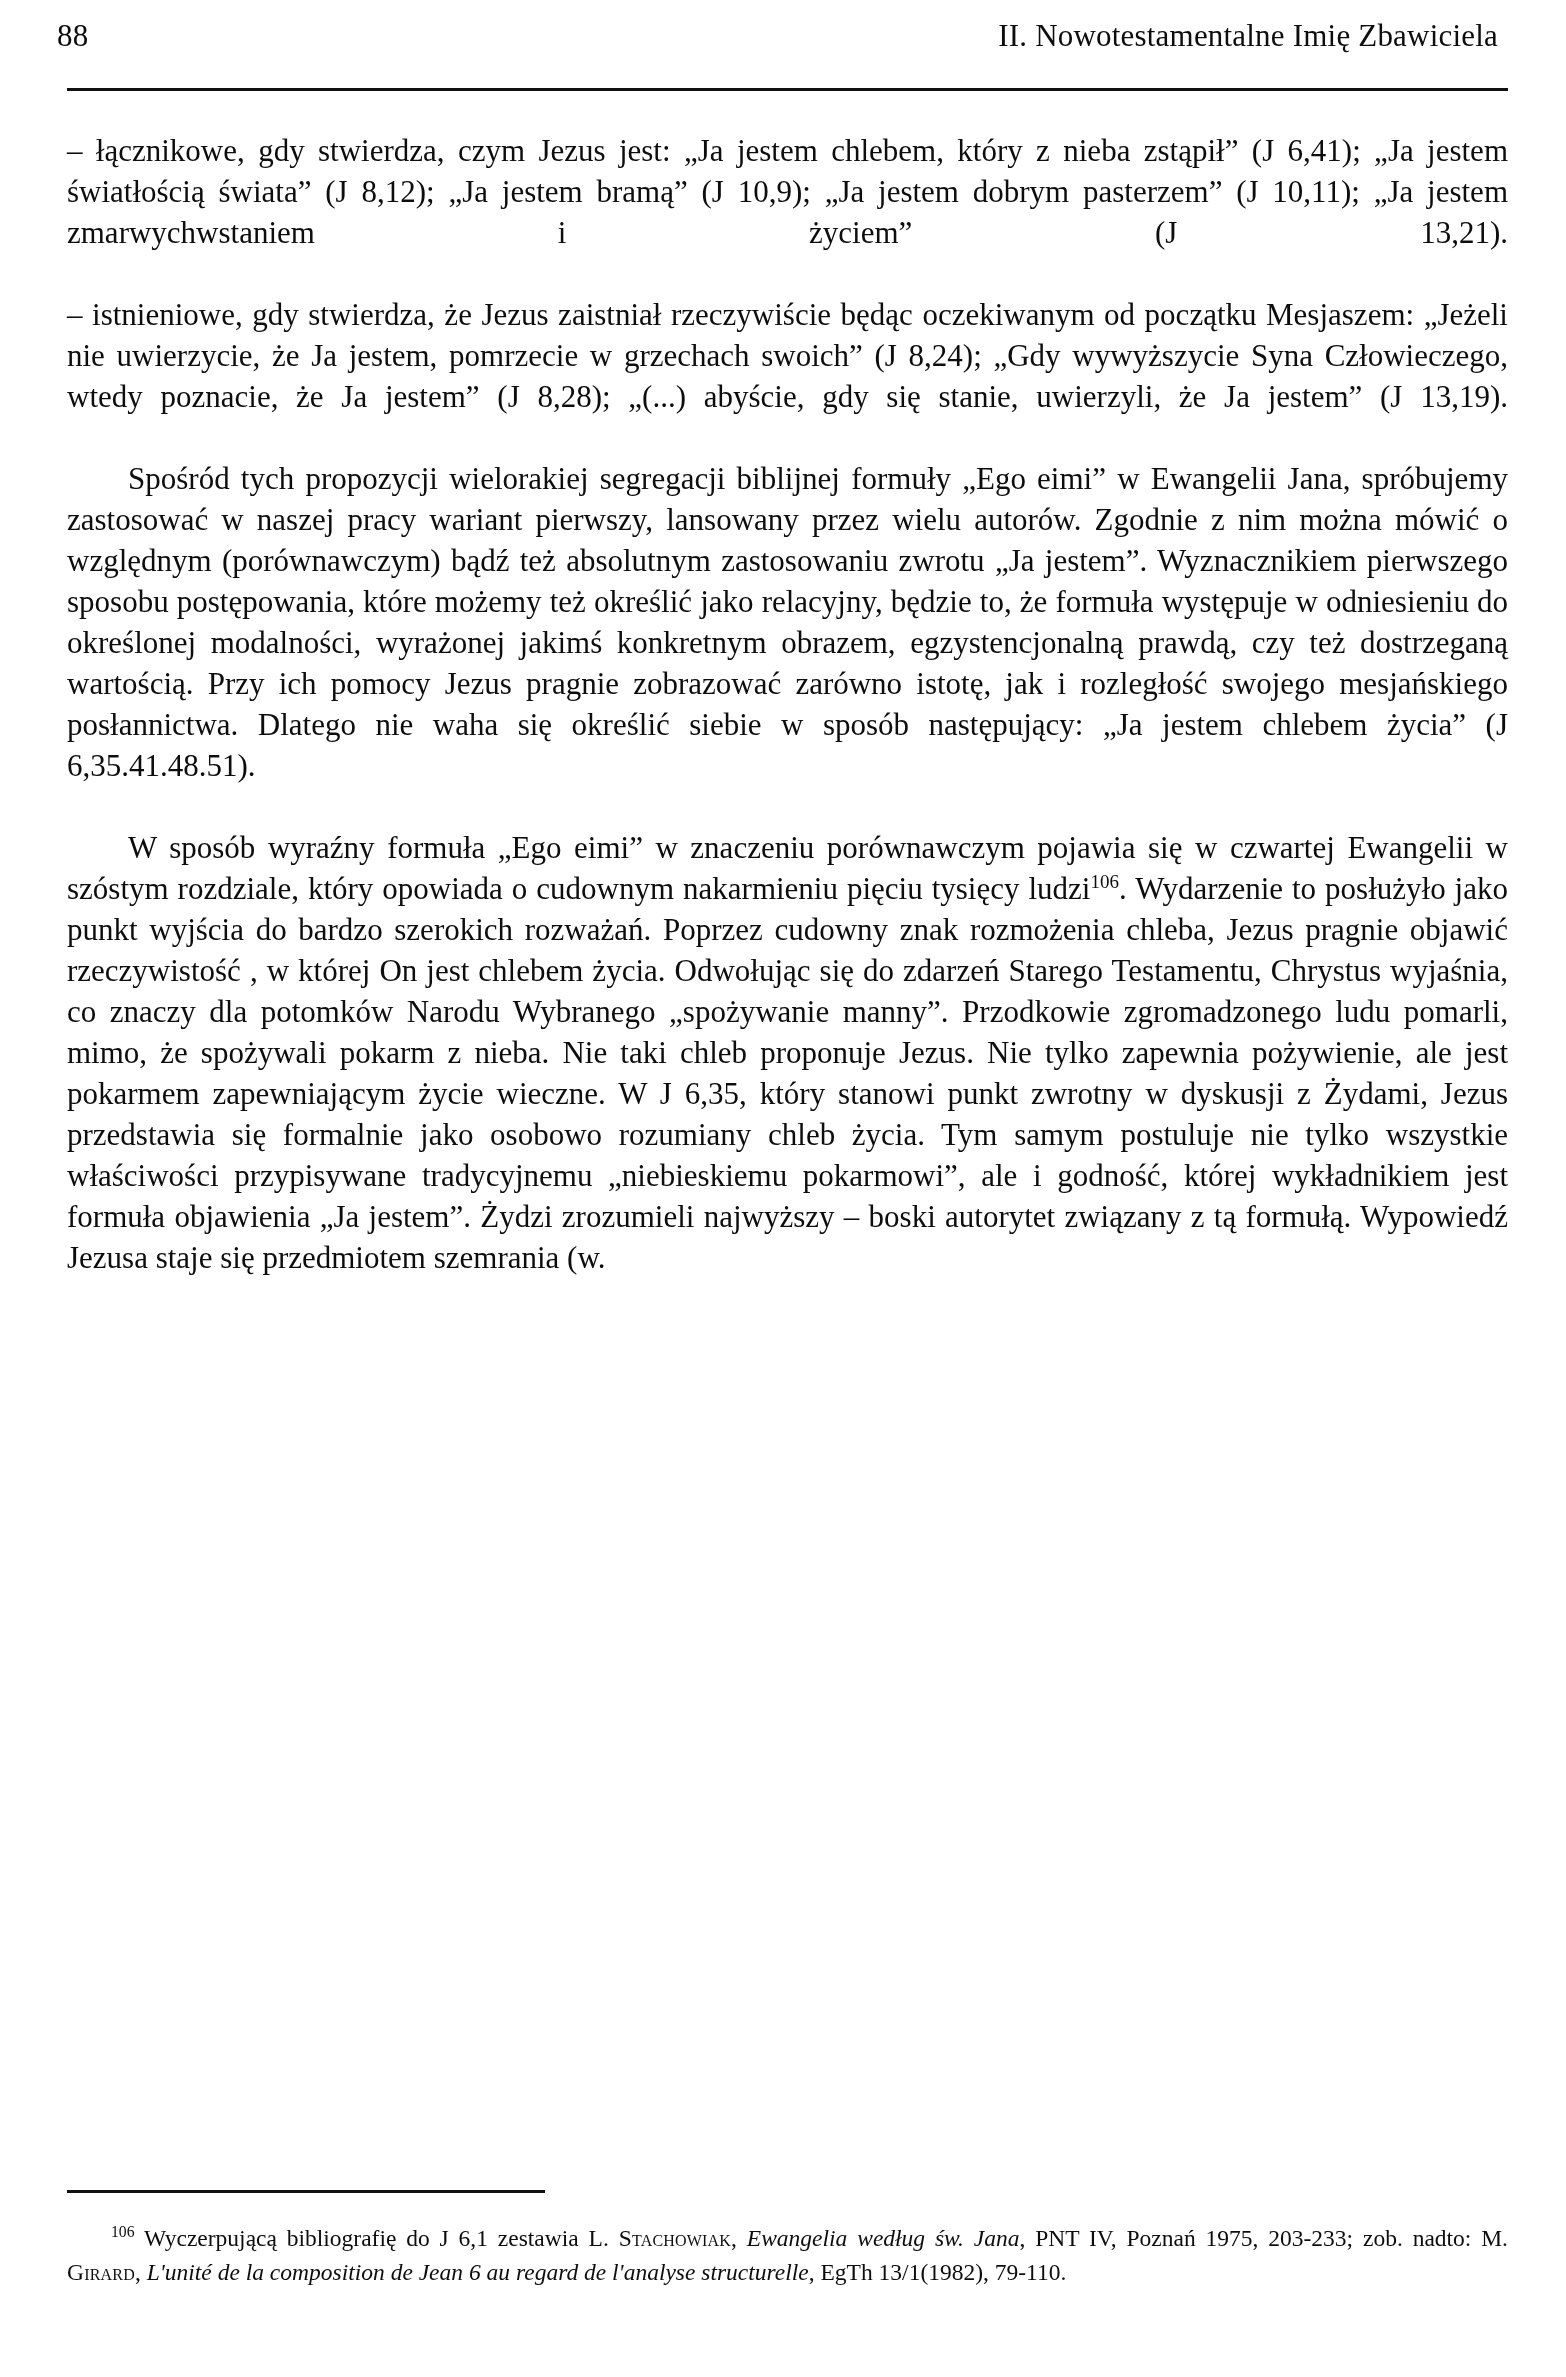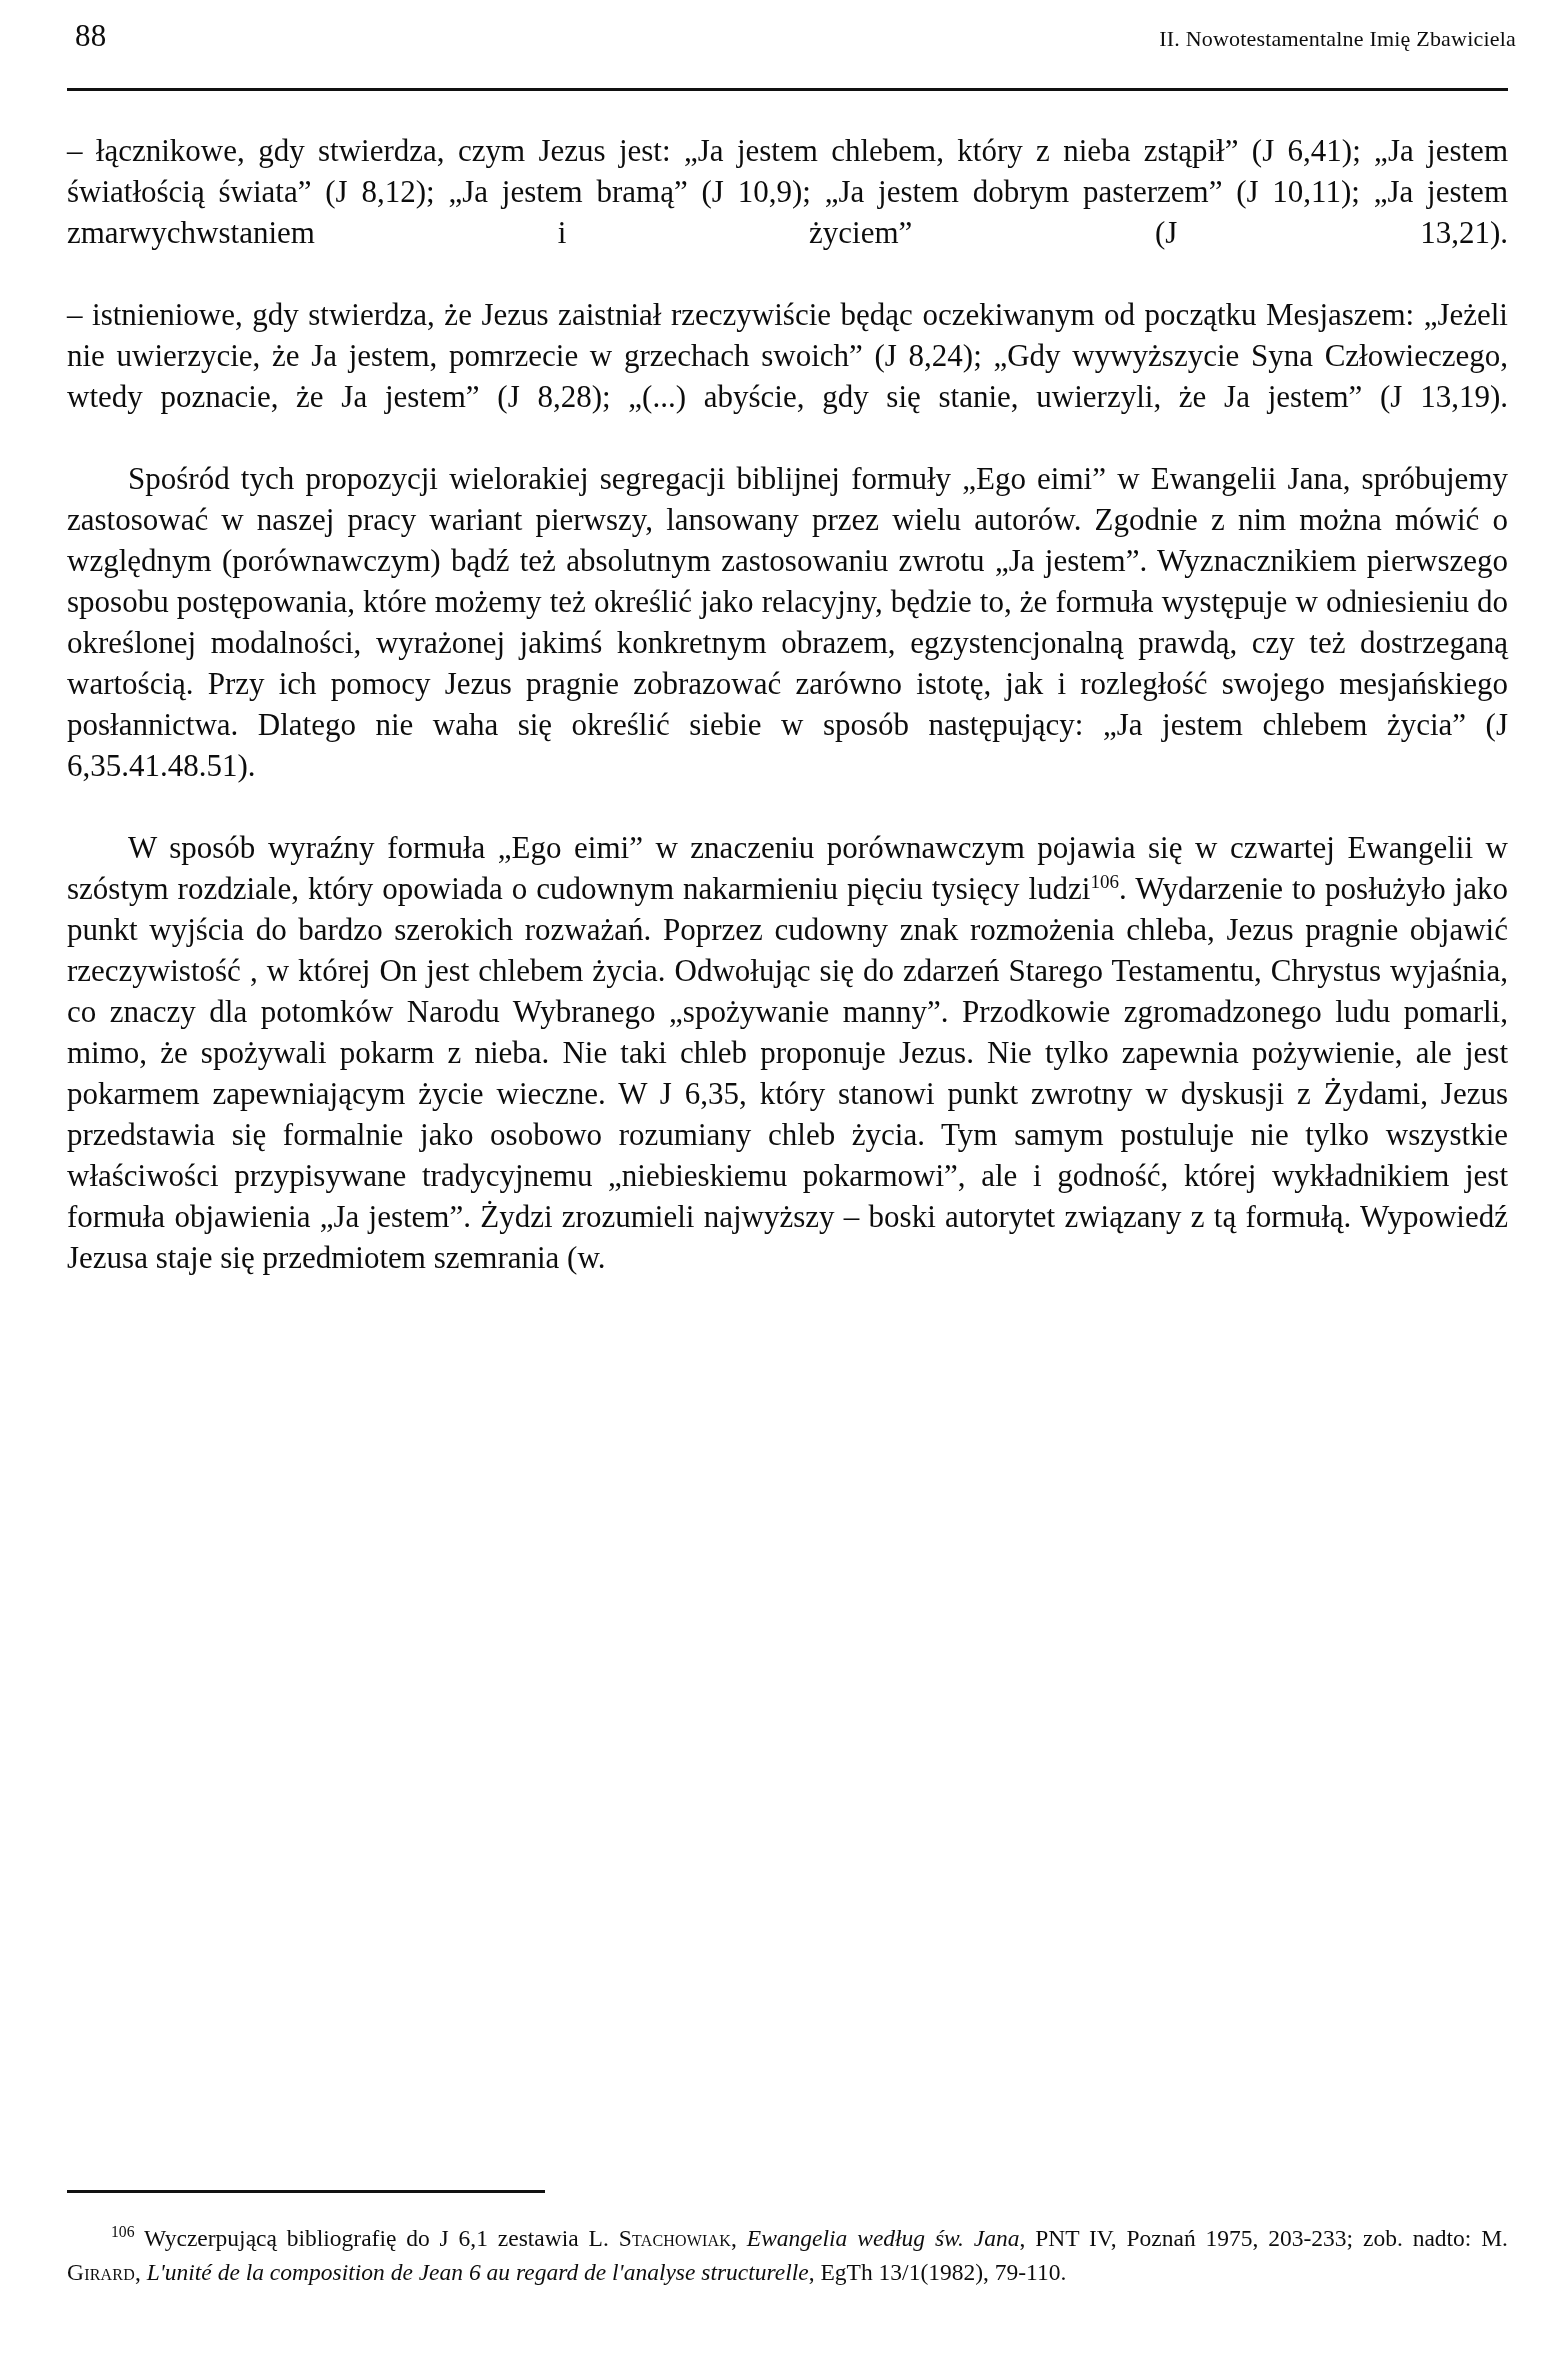--- a/index.html
+++ b/index.html
@@ -21,32 +21,32 @@
     left: 0; top: 0;
     width: 1566px;
     height: 2377px;
     box-sizing: border-box;
     padding: 0;
   }
 
   
   .running-head {
     position: absolute;
-    left: 75px;
+    left: 57px;
     top: 17px;
     width: 1441px;
     display: flex;
     align-items: baseline;
     justify-content: space-between;
     font-size: 31px;
     line-height: 1.2;
     letter-spacing: 0.2px;
   }
   .folio { font-size: 31px; }
-  .head-title { font-size: 22px; margin-left: 8px; }
+  .head-title { font-size: 31px; margin-left: 8px; }
 
   .head-rule {
     position: absolute;
     left: 67px;
     top: 88px;
     width: 1441px;
     height: 3.1px;
     background: #111111;
   }
 

